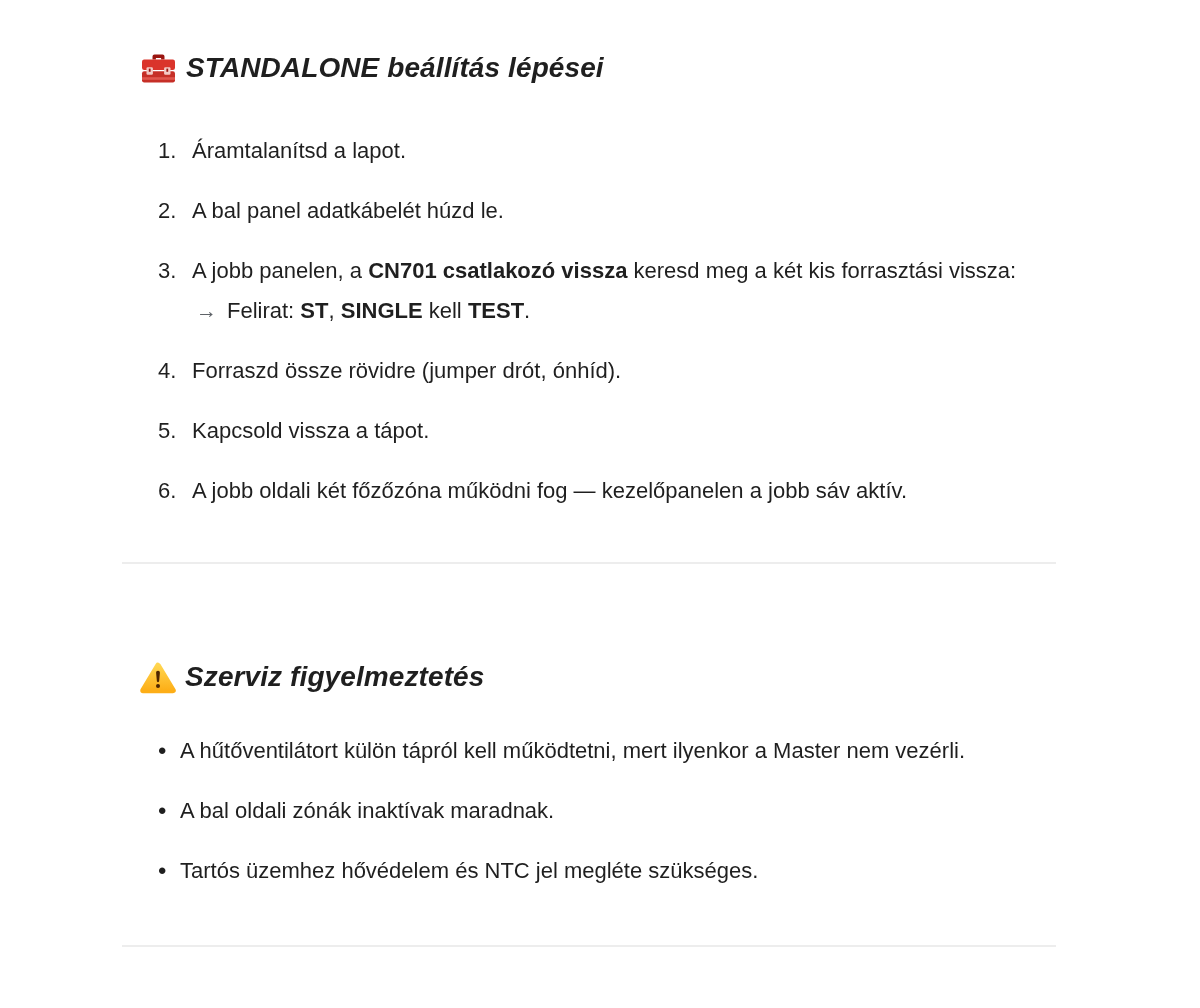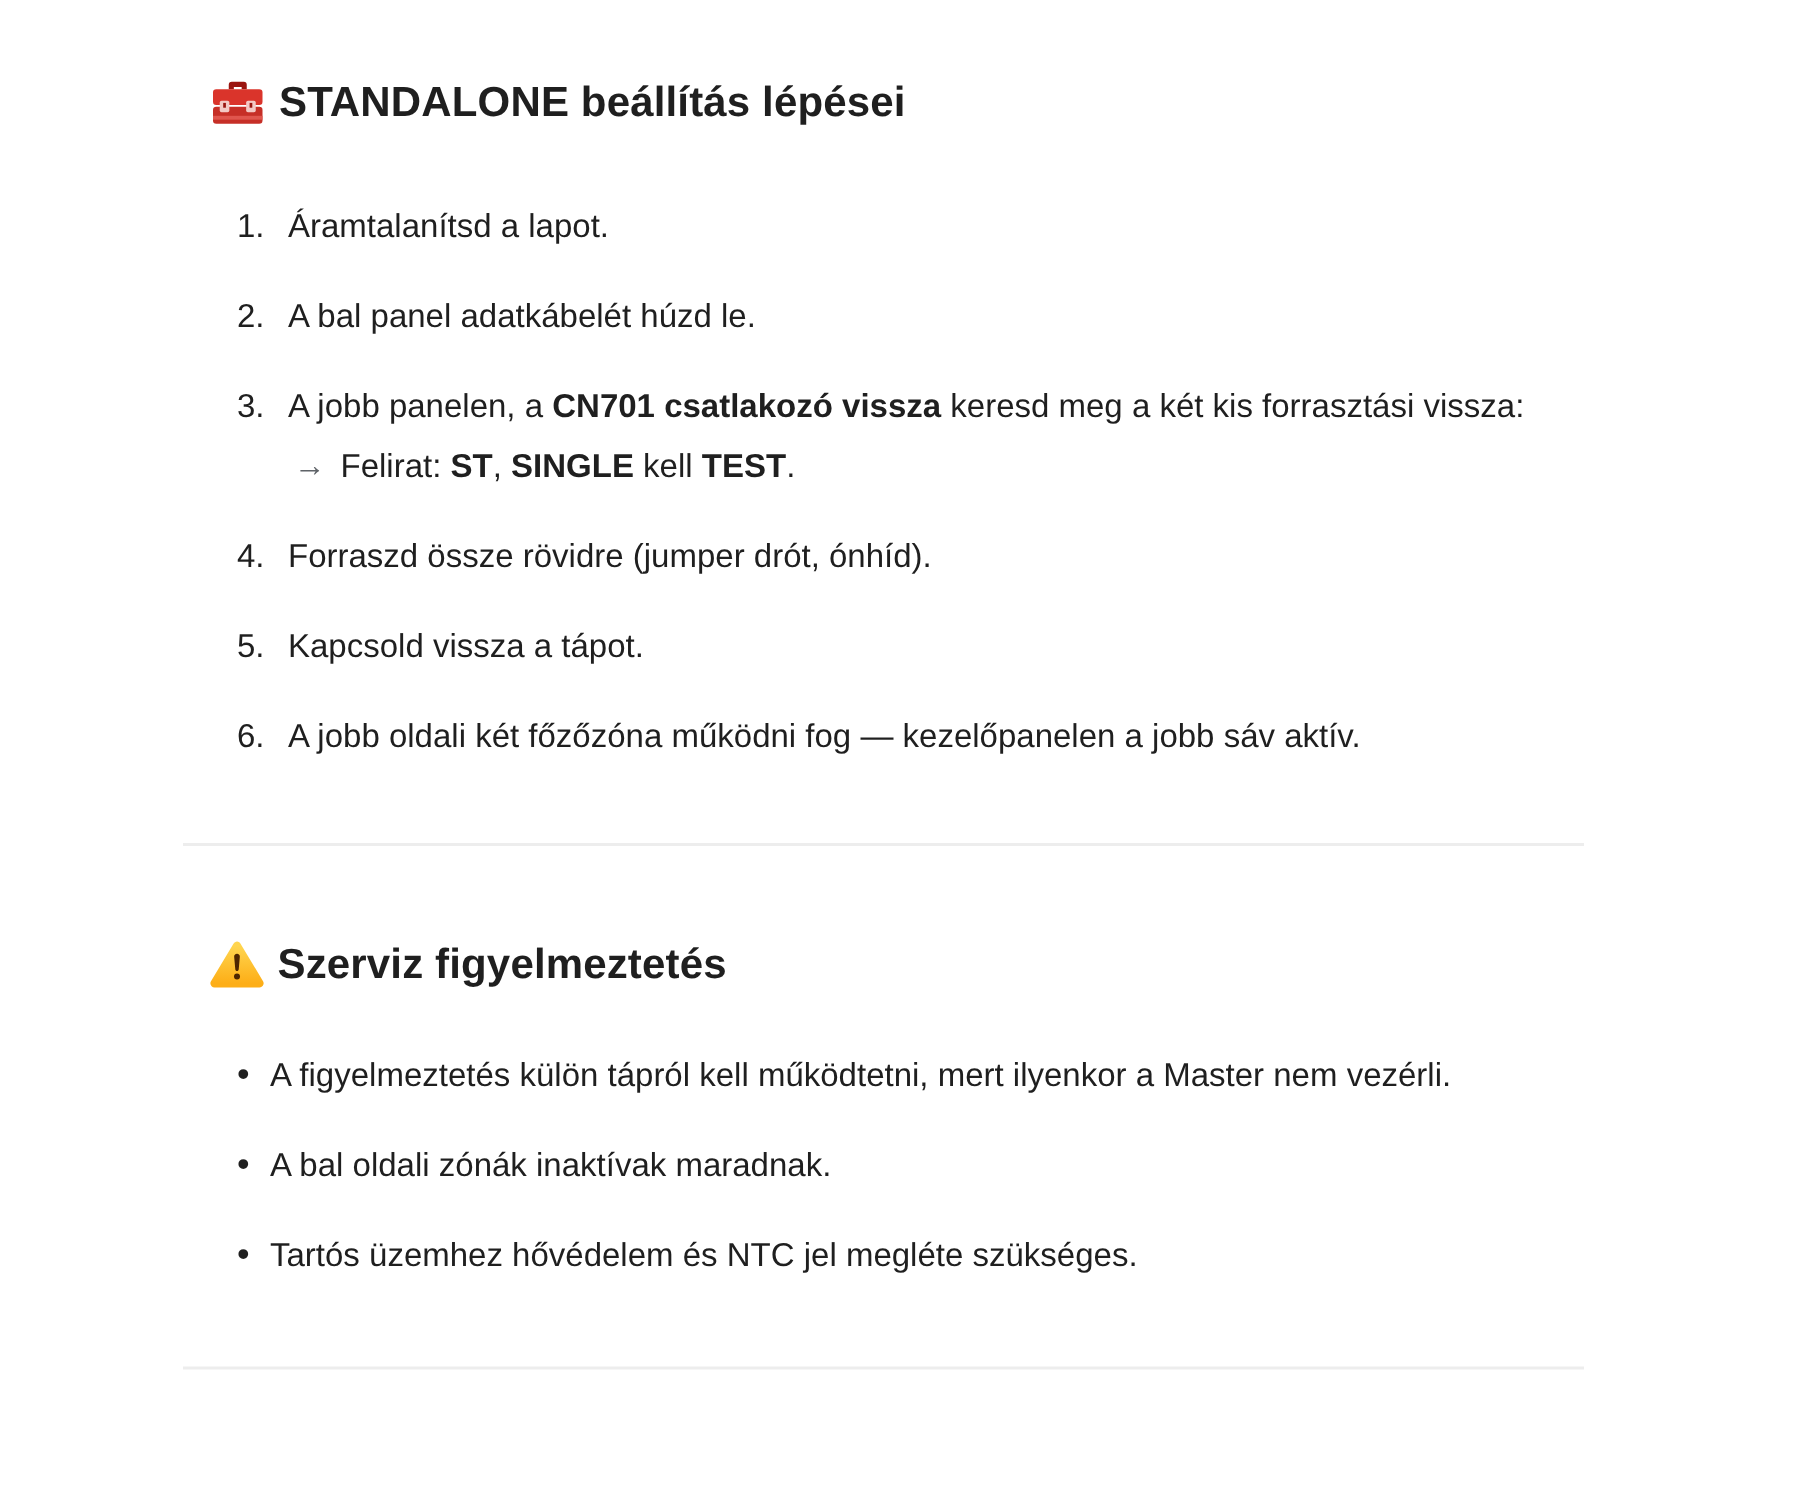--- a/index.html
+++ b/index.html
@@ -11,26 +11,27 @@
   body { height: 1008px; overflow: hidden; color: #1f1f1f; }
 
   .content {
     margin-left: 122px;
     width: 934px;
     padding-top: 51px;
   }
 
   .heading {
     display: flex;
-    align-items: flex-start;
+    align-items: center;
     margin-left: 18px;
     font-size: 28px;
     font-weight: 700;
     line-height: 34px;
     letter-spacing: 0.1px;
+    font-style: italic;
   }
   .heading .icon { display: inline-flex; margin-right: 9px; flex-shrink: 0; }
   .heading .icon svg { display: block; }
 
   ol.steps { list-style: none; margin-top: 46px; }
   li.step { display: flex; padding-left: 36px; margin-top: 20px; font-size: 22px; line-height: 40px; }
   li.step:first-child { margin-top: 0; }
   .step-marker { width: 34px; flex-shrink: 0; }
   .step-content { flex: 1; }
   .b { font-weight: 700; }
@@ -40,21 +41,21 @@
 
   hr.divider {
     border: none;
     height: 2px;
     background: #ededed;
     width: 100%;
   }
   hr.mid-divider { margin-top: 51px; }
   hr.bottom-divider { margin-top: 54px; }
 
-  .heading2 { margin-top: 62px; }
+  .heading2 { margin-top: 96px; }
 
   ul.bullets { list-style: none; margin-top: 37px; }
   li.bullet { display: flex; padding-left: 36px; margin-top: 20px; font-size: 22px; line-height: 40px; }
   li.bullet:first-child { margin-top: 0; }
   .bullet-marker { width: 22px; flex-shrink: 0; font-size: 24px; }
   .bullet-content { flex: 1; }
 </style>
 </head>
 <body>
 
@@ -124,21 +125,21 @@
           <path d="M18 9.8 c1.15 0 2 .9 1.9 2 l-.75 8.3 c-.06 .7 -.55 1.2 -1.15 1.2 s-1.09 -.5 -1.15 -1.2 l-.75 -8.3 c-.1 -1.1 .75 -2 1.9 -2 Z" fill="#4e2600"></path>
           <circle cx="18" cy="25" r="2" fill="#4e2600"></circle>
         </svg>
       </span>
       <span>Szerviz figyelmeztetés</span>
     </h2>
 
     <ul class="bullets" id="bullets-list">
         <li class="bullet">
           <span class="bullet-marker">•</span>
-          <div class="bullet-content">A figyelmeztetés külön tápról kell működtetni, mert ilyenkor a Master nem vezérli.</div>
+          <div class="bullet-content">A hűtőventilátort külön tápról kell működtetni, mert ilyenkor a Master nem vezérli.</div>
         </li>
         <li class="bullet">
           <span class="bullet-marker">•</span>
           <div class="bullet-content">A bal oldali zónák inaktívak maradnak.</div>
         </li>
         <li class="bullet">
           <span class="bullet-marker">•</span>
           <div class="bullet-content">Tartós üzemhez hővédelem és NTC jel megléte szükséges.</div>
         </li>
       </ul>

